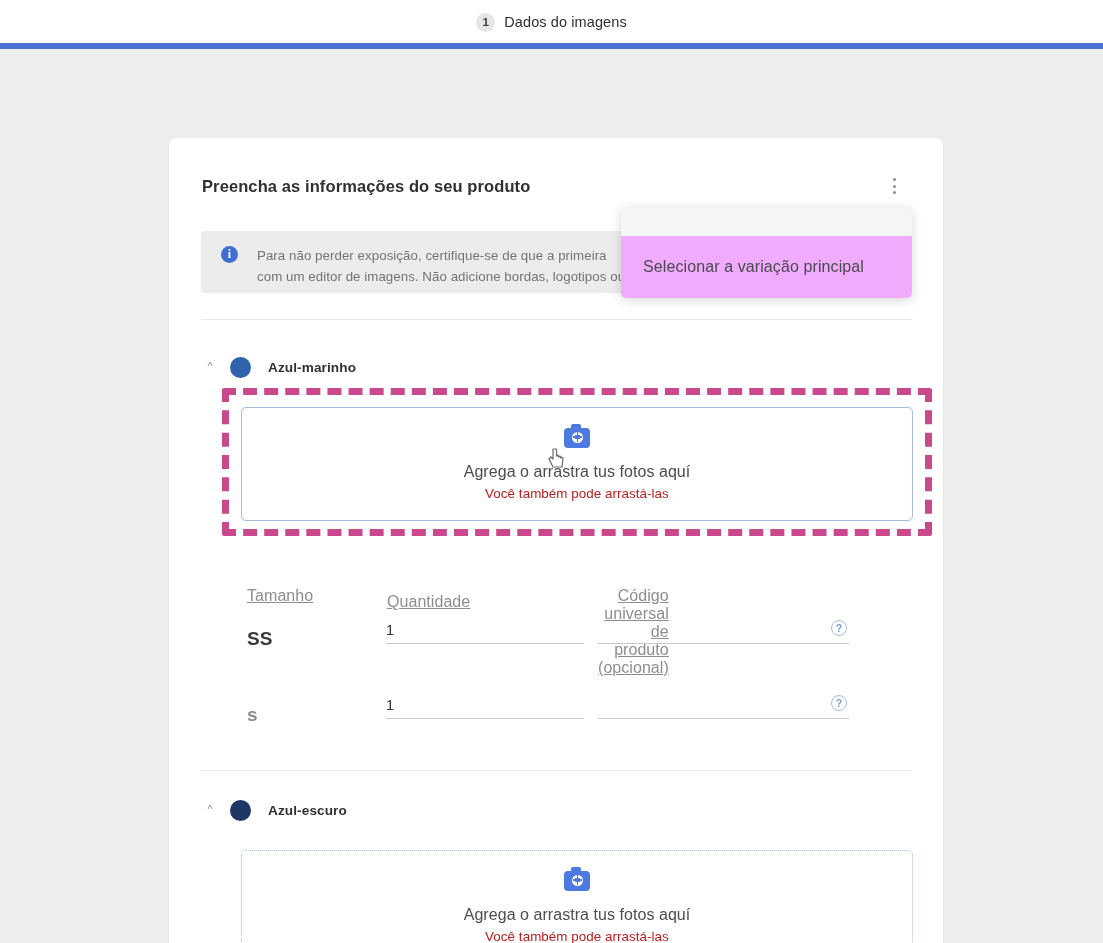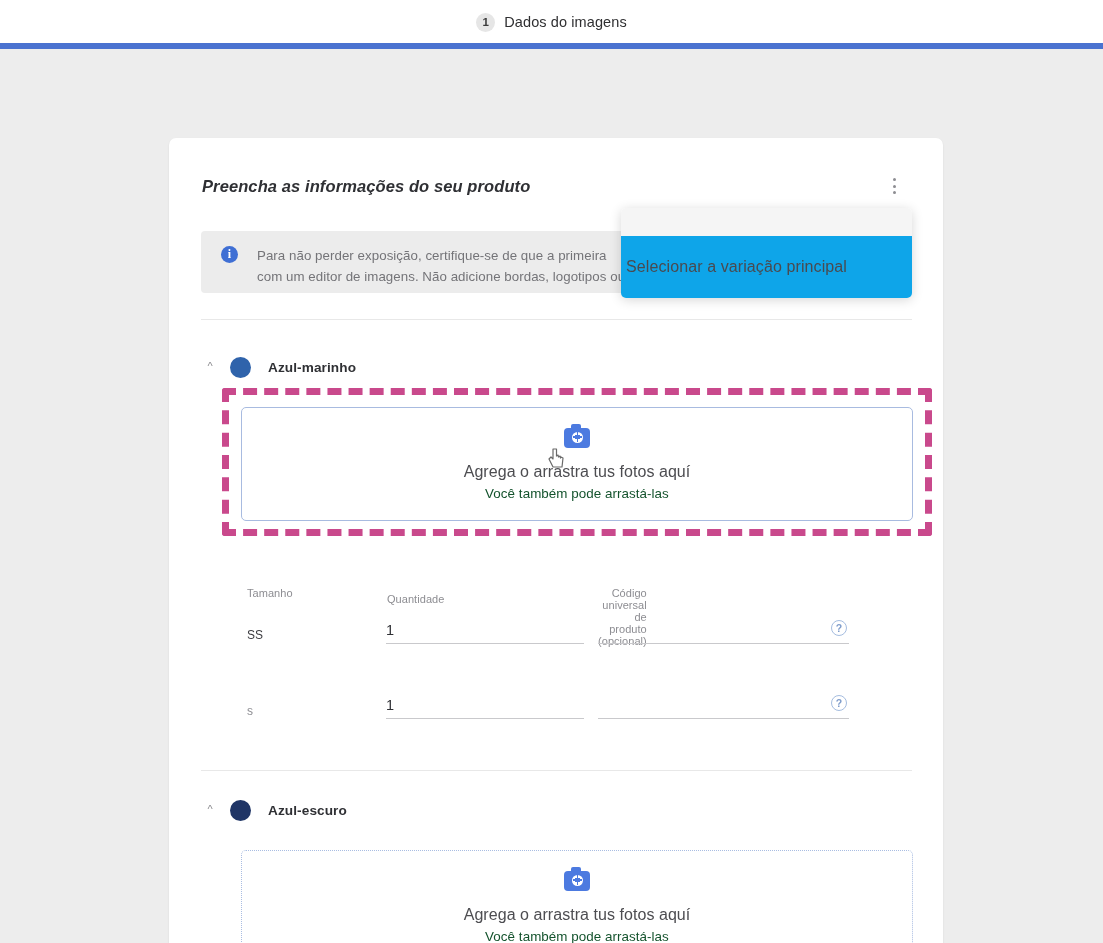--- a/index.html
+++ b/index.html
@@ -64,21 +64,20 @@
   }
 
   .card-head {
     position: absolute; left: 33px; top: 32px;
     width: 708px; height: 34px;
     display: flex; align-items: center; justify-content: space-between;
   }
   .card-title {
     font-size: 16.5px; font-weight: 700; color: #2f3034;
     letter-spacing: .1px;
-    font-style: italic;
   }
   .kebab {
     width: 26px; height: 30px;
     display: flex; flex-direction: column; align-items: center;
     justify-content: center; gap: 3.5px;
     cursor: pointer; margin-right: 3px;
   }
   .kebab i { width: 3px; height: 3px; border-radius: 50%; background: #8d8d92; display: block; }
 
   
@@ -157,45 +156,46 @@
   }
   .cam em:before {
     content: ""; position: absolute; left: -2.4px; top: 1.5px;
     width: 9.4px; height: 1.7px; background: #4c7ae0;
   }
   .cam em:after {
     content: ""; position: absolute; left: 1.5px; top: -2.4px;
     width: 1.7px; height: 9.4px; background: #4c7ae0;
   }
   .dz-line1 { font-size: 16px; color: #4d4d51; letter-spacing: .05px; }
-  .dz-line2 { font-size: 13.4px; color: #14532d; letter-spacing: .05px; margin-top: 5px; }
+  .dz-line2 { font-size: 13.4px; color: #b91c1c; letter-spacing: .05px; margin-top: 5px; }
 
   
   .annotation {
     position: absolute; left: 222px; top: 339px;
     width: 710px; height: 148px;
     border: 7px dashed #c9498c;
     border-radius: 3px;
     pointer-events: none;
   }
 
   
   .cursor {
     position: absolute; left: 548px; top: 398px;
     width: 18px; height: 24px; pointer-events: none;
   }
 
   
   .tbl { position: absolute; }
   .th {
-    position: absolute; font-size: 11px; color: #8d8d92;
+    position: absolute; font-size: 16px; color: #8d8d92;
     letter-spacing: .05px;
+    text-decoration: underline;
   }
   .td-size {
-    position: absolute; font-size: 12px; letter-spacing: .05px;
+    position: absolute; font-size: 19px; letter-spacing: .05px; font-weight: bold;
   }
   .field {
     position: absolute; border-bottom: 1px solid #c9c9cc;
     display: flex; align-items: flex-end; padding-bottom: 5px;
   }
   .field input {
     border: 0; outline: 0; background: transparent;
     font-family: "Liberation Sans", sans-serif;
     font-size: 14.5px; color: #2f3034; width: 100%; padding: 0;
   }
@@ -212,22 +212,22 @@
     position: absolute; left: 621px; top: 159px;
     width: 291px; height: 90px;
     background: #ffffff;
     border-radius: 5px;
     box-shadow: 0 2px 12px rgba(0,0,0,.16);
     overflow: hidden;
   }
   .menu-strip { height: 28px; background: #f5f5f5; }
   .menu-item {
     height: 62px; display: flex; align-items: center;
-    padding-left: 5px; font-size: 16px; color: #4a4a4f;
-    letter-spacing: .1px; cursor: pointer; background: #0ea5e9;
+    padding-left: 22px; font-size: 16px; color: #4a4a4f;
+    letter-spacing: .1px; cursor: pointer; background: #f0abfc;
   }
 </style>
 </head>
 <body>
 
 <div id="stage">
 
   <div class="step-header">
     <div class="step-wrap">
       <div class="step-badge">1</div>

